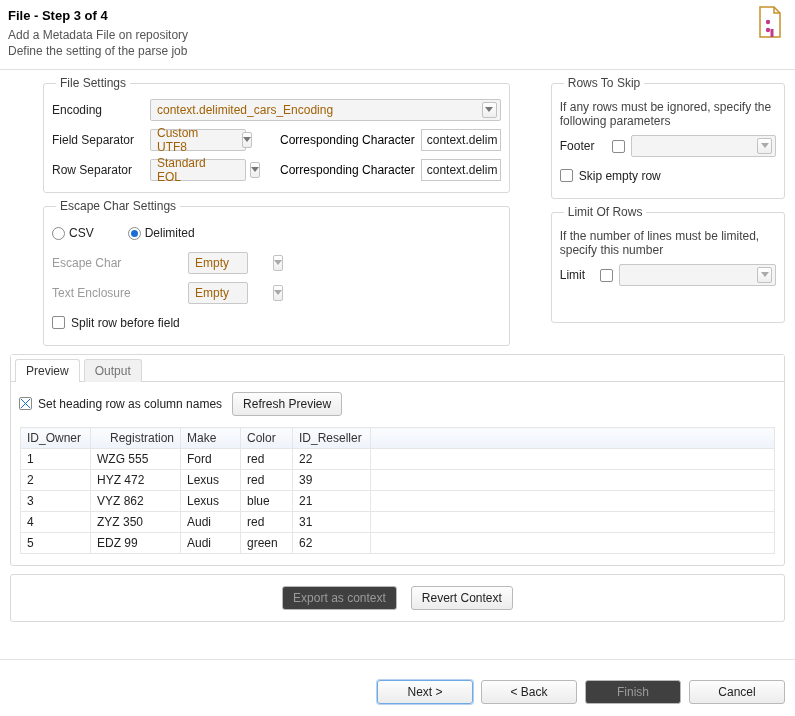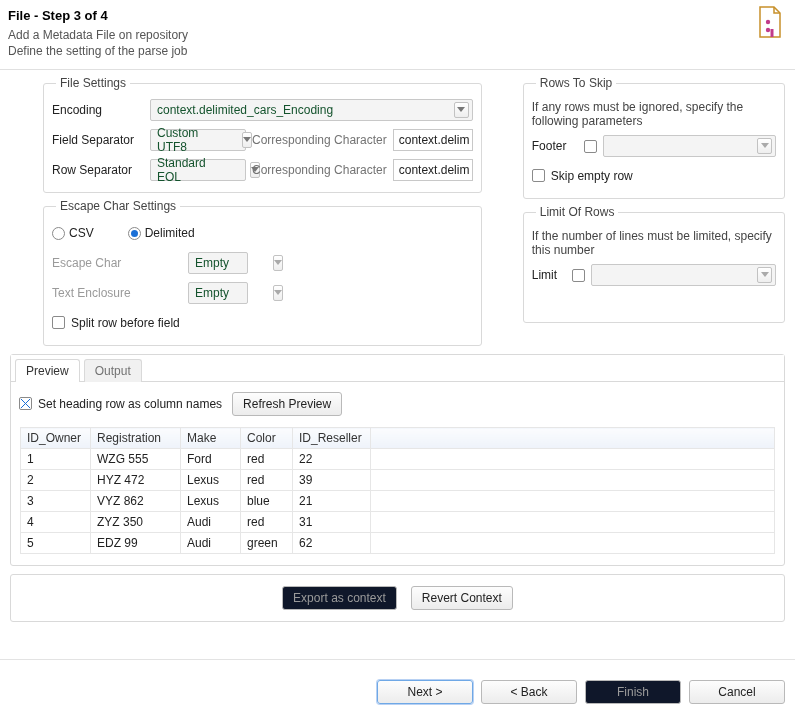--- a/index.html
+++ b/index.html
@@ -40,25 +40,25 @@
   .lbl { width:92px; color:#222;}
   .lbl.disabled { color:#9a9a9a; }
   .lbl-narrow { width:46px; color:#222; }
 
   .combo, .textbox {
     display:flex; align-items:center; justify-content:space-between;
     height:22px; border:1px solid #c8c8c8; background:#fff;
     padding:0 3px 0 6px; border-radius:2px;
     font-size:12px; color:#222;
   }
-  .combo.disabled, .textbox.disabled { background:#f4f4f4; color:#14532d;gap:44px; }
+  .combo.disabled, .textbox.disabled { background:#f4f4f4; color:#a16207;gap:44px; }
   .combo .caret { border:1px solid #c2c2c2; width:15px; height:16px; border-radius:2px;
     display:flex; align-items:center; justify-content:center; background:linear-gradient(#fff,#eee);}
   .combo .caret svg{ width:8px; height:6px; display:block;}
-  .corr { color:#737373; white-space:nowrap;}
+  .corr { color:#000000; white-space:nowrap;margin-left:28px;}
   .w-xl { flex:1 1 auto; min-width:0;}
   .w-md { width:96px;}
   .w-sm { width:60px;}
   .txt-readonly { flex:0 0 80px; height:22px; border:1px solid #c8c8c8; background:#fff;
     display:flex; align-items:center; padding:0 5px; overflow:hidden; white-space:nowrap;}
 
   .radio { display:flex; align-items:center; gap:4px; margin-right:28px;}
   .radio .dot, .chk .box { width:13px; height:13px; border:1px solid #8a8a8a; background:#fff; display:inline-flex; align-items:center; justify-content:center;}
   .radio .dot { border-radius:50%; }
   .radio.checked .dot::after { content:""; width:7px; height:7px; border-radius:50%; background:#1a6fd6;}
@@ -77,21 +77,21 @@
     background:#fff; border-radius:3px 3px 0 0; color:#333; position:relative;}
   .tab.inactive { background:#f1f1f1; color:#737373;}
   .tab.active { background:#fff; }
   .preview-body { padding:10px 8px 10px 8px; }
   .preview-controls { display:flex; align-items:center; gap:10px; margin-bottom:10px;}
   .btn {
     height:24px; padding:0 10px; border:1px solid #b9b9b9; border-radius:3px;
     background:linear-gradient(#fdfdfd,#ececec); color:#222; display:inline-flex; align-items:center;
     font-size:12px;
   }
-  .btn.disabled { color:#9a9a9a; background:#0f172a;}
+  .btn.disabled { color:#9a9a9a; background:#404040;}
   .btn.primary { border-color:#6fa8e6; box-shadow:0 0 0 1px rgba(51,122,220,.35);}
   .btn-wide { min-width:96px; justify-content:center;}
 
   table.grid { width:100%; border:1px solid #cfcfcf; border-collapse:collapse;}
   table.grid th, table.grid td { border:1px solid #e6e6e6; padding:3px 6px; text-align:left; font-size:12px;}
   table.grid th { background:linear-gradient(#fbfcfe,#eef3fa); font-weight:400; color:#333;}
   table.grid th.spacer, table.grid td.spacer { width:auto;}
   .grid-wrap { border:1px solid transparent; }
 
   .context-bar { margin:8px 10px 0 10px; border:1px solid #d9d9d9; border-radius:3px;
@@ -266,21 +266,21 @@
           <span class="box"></span>
             <span>Set heading row as column names</span>
         </label>
         <button class="btn">Refresh Preview</button>
       </div>
       <div class="grid-wrap">
         <table class="grid">
           <thead>
               <tr id="grid-head">
                 <th style="width: 70px;">ID_Owner</th>
-                <th style="width: 90px;">Registration</th>
+                <th style="width: 90px; text-align: right;">Registration</th>
                 <th style="width: 60px;">Make</th>
                 <th style="width: 52px;">Color</th>
                 <th style="width: 78px;">ID_Reseller</th>
                 <th class="spacer"></th>
               </tr>
             </thead>
           <tbody id="grid-body">
               <tr>
                 <td>1</td>
                 <td>WZG 555</td>

